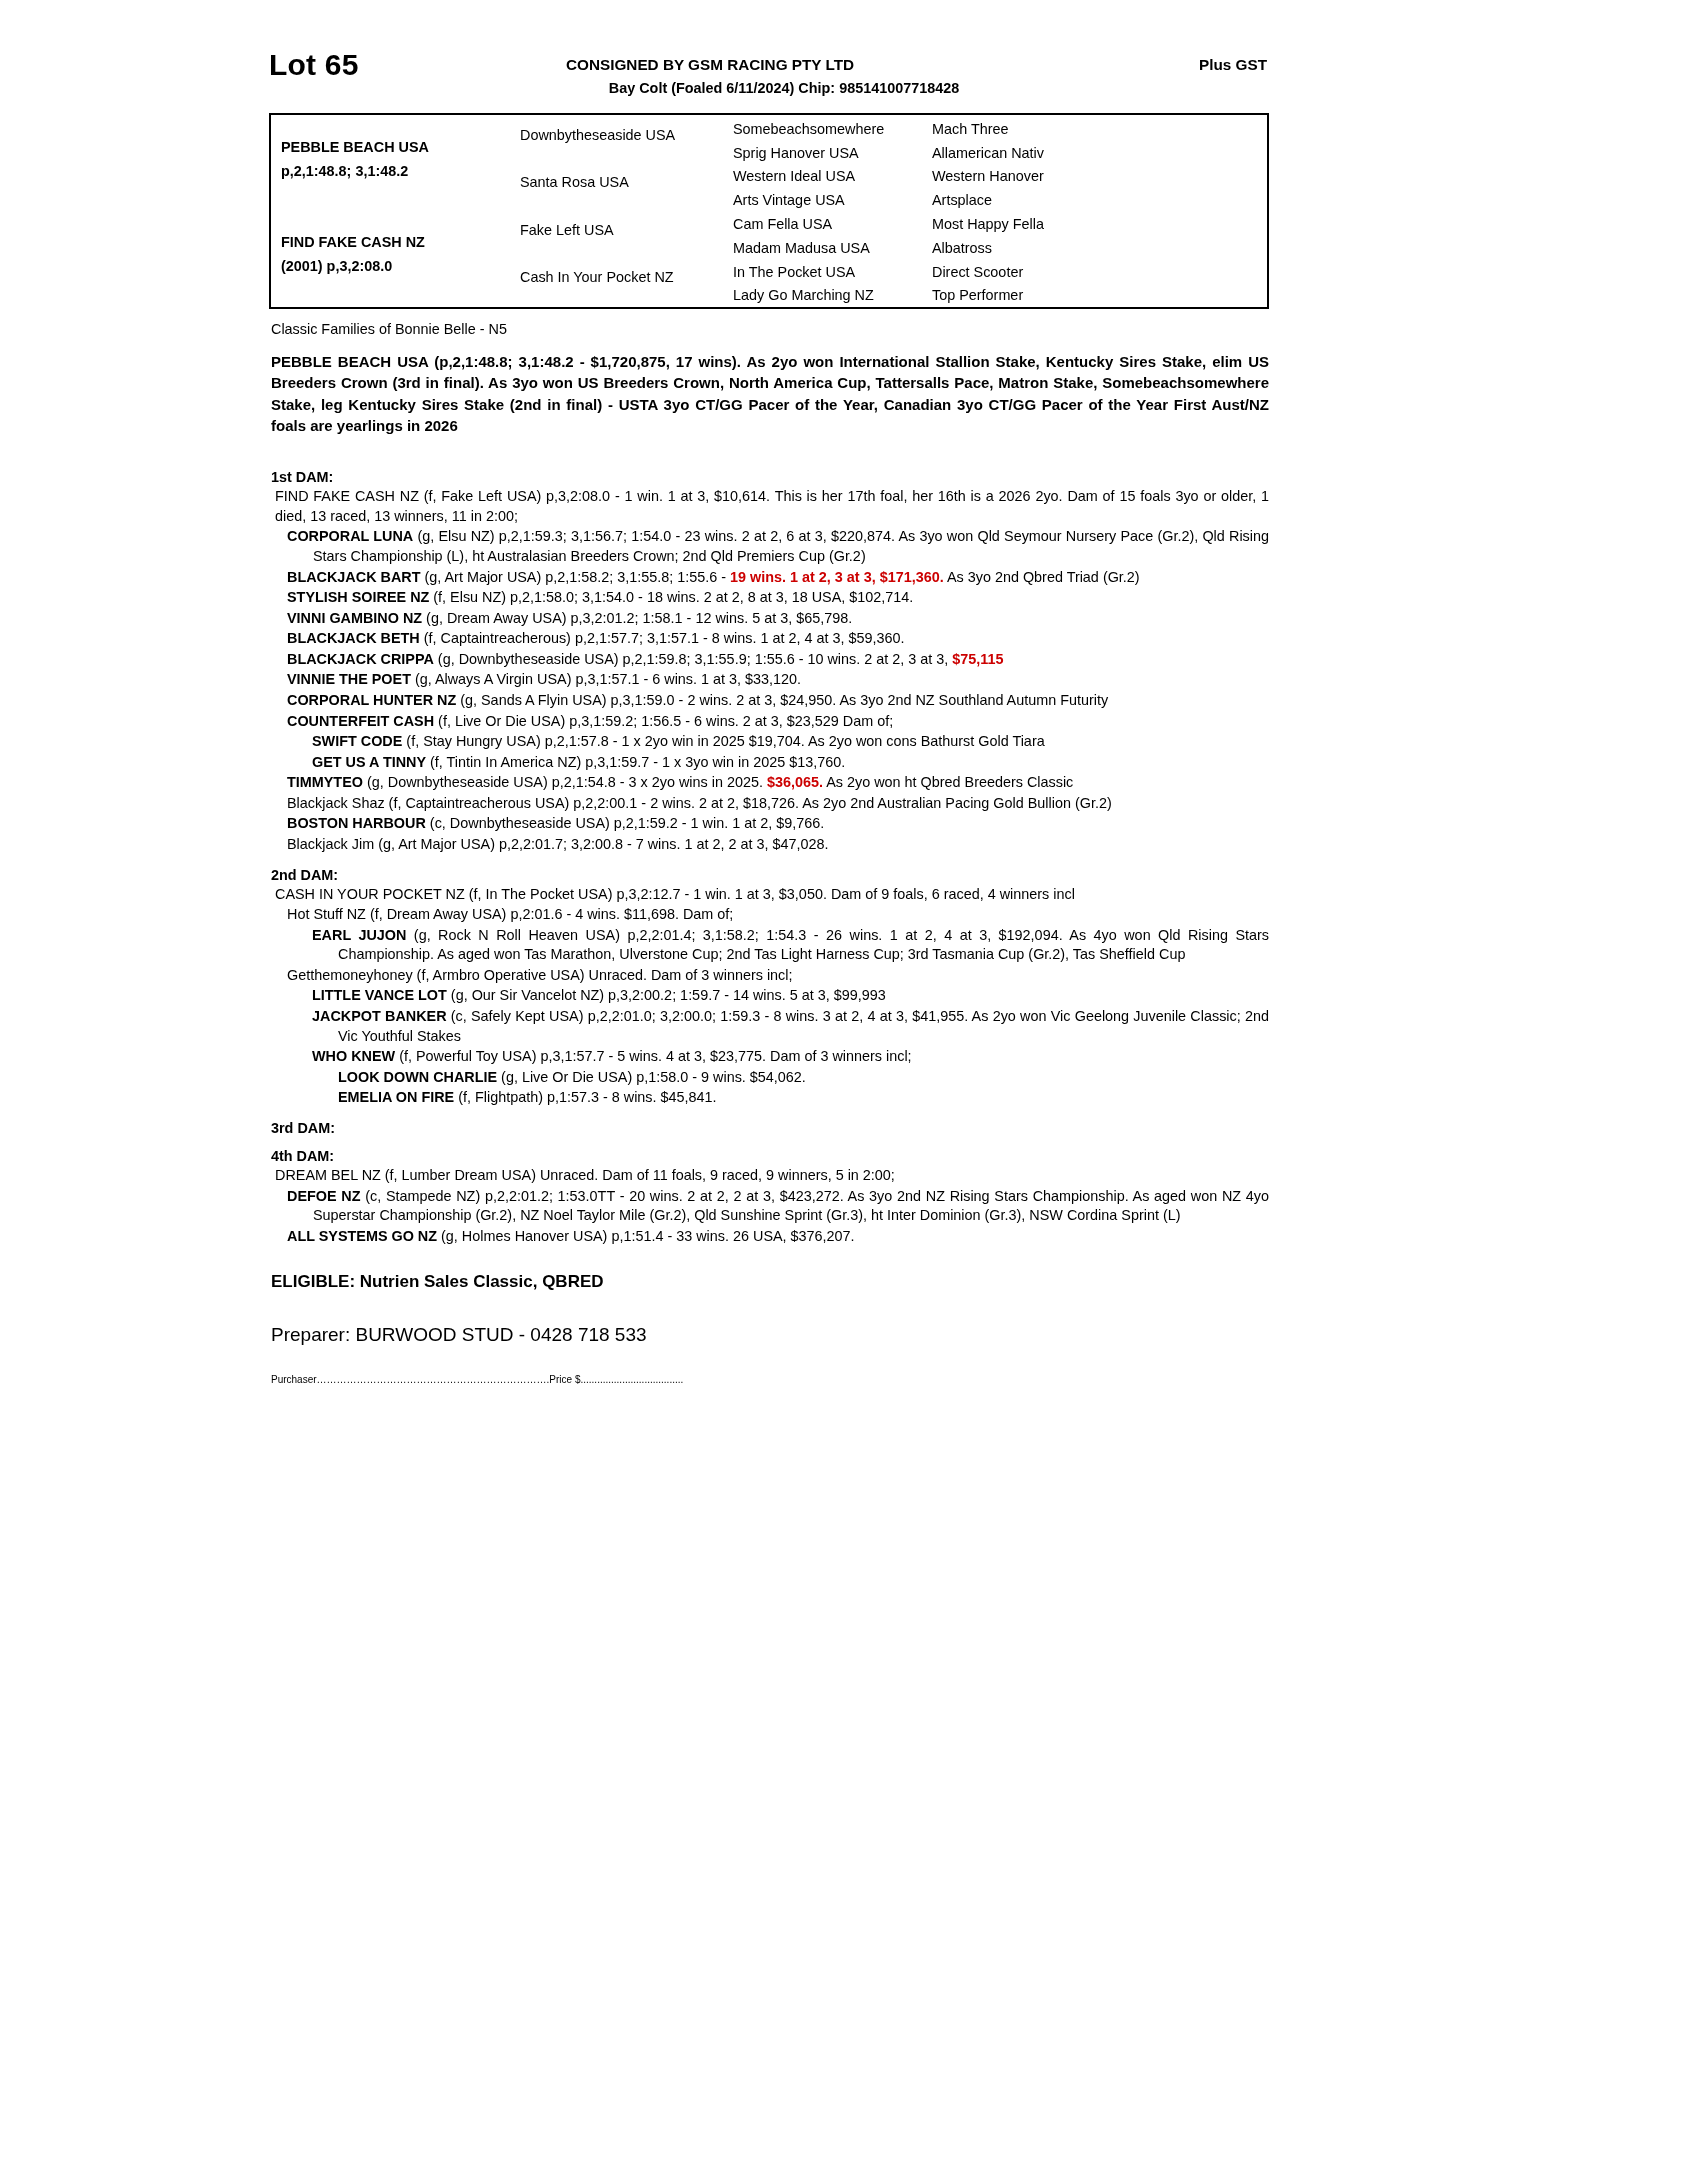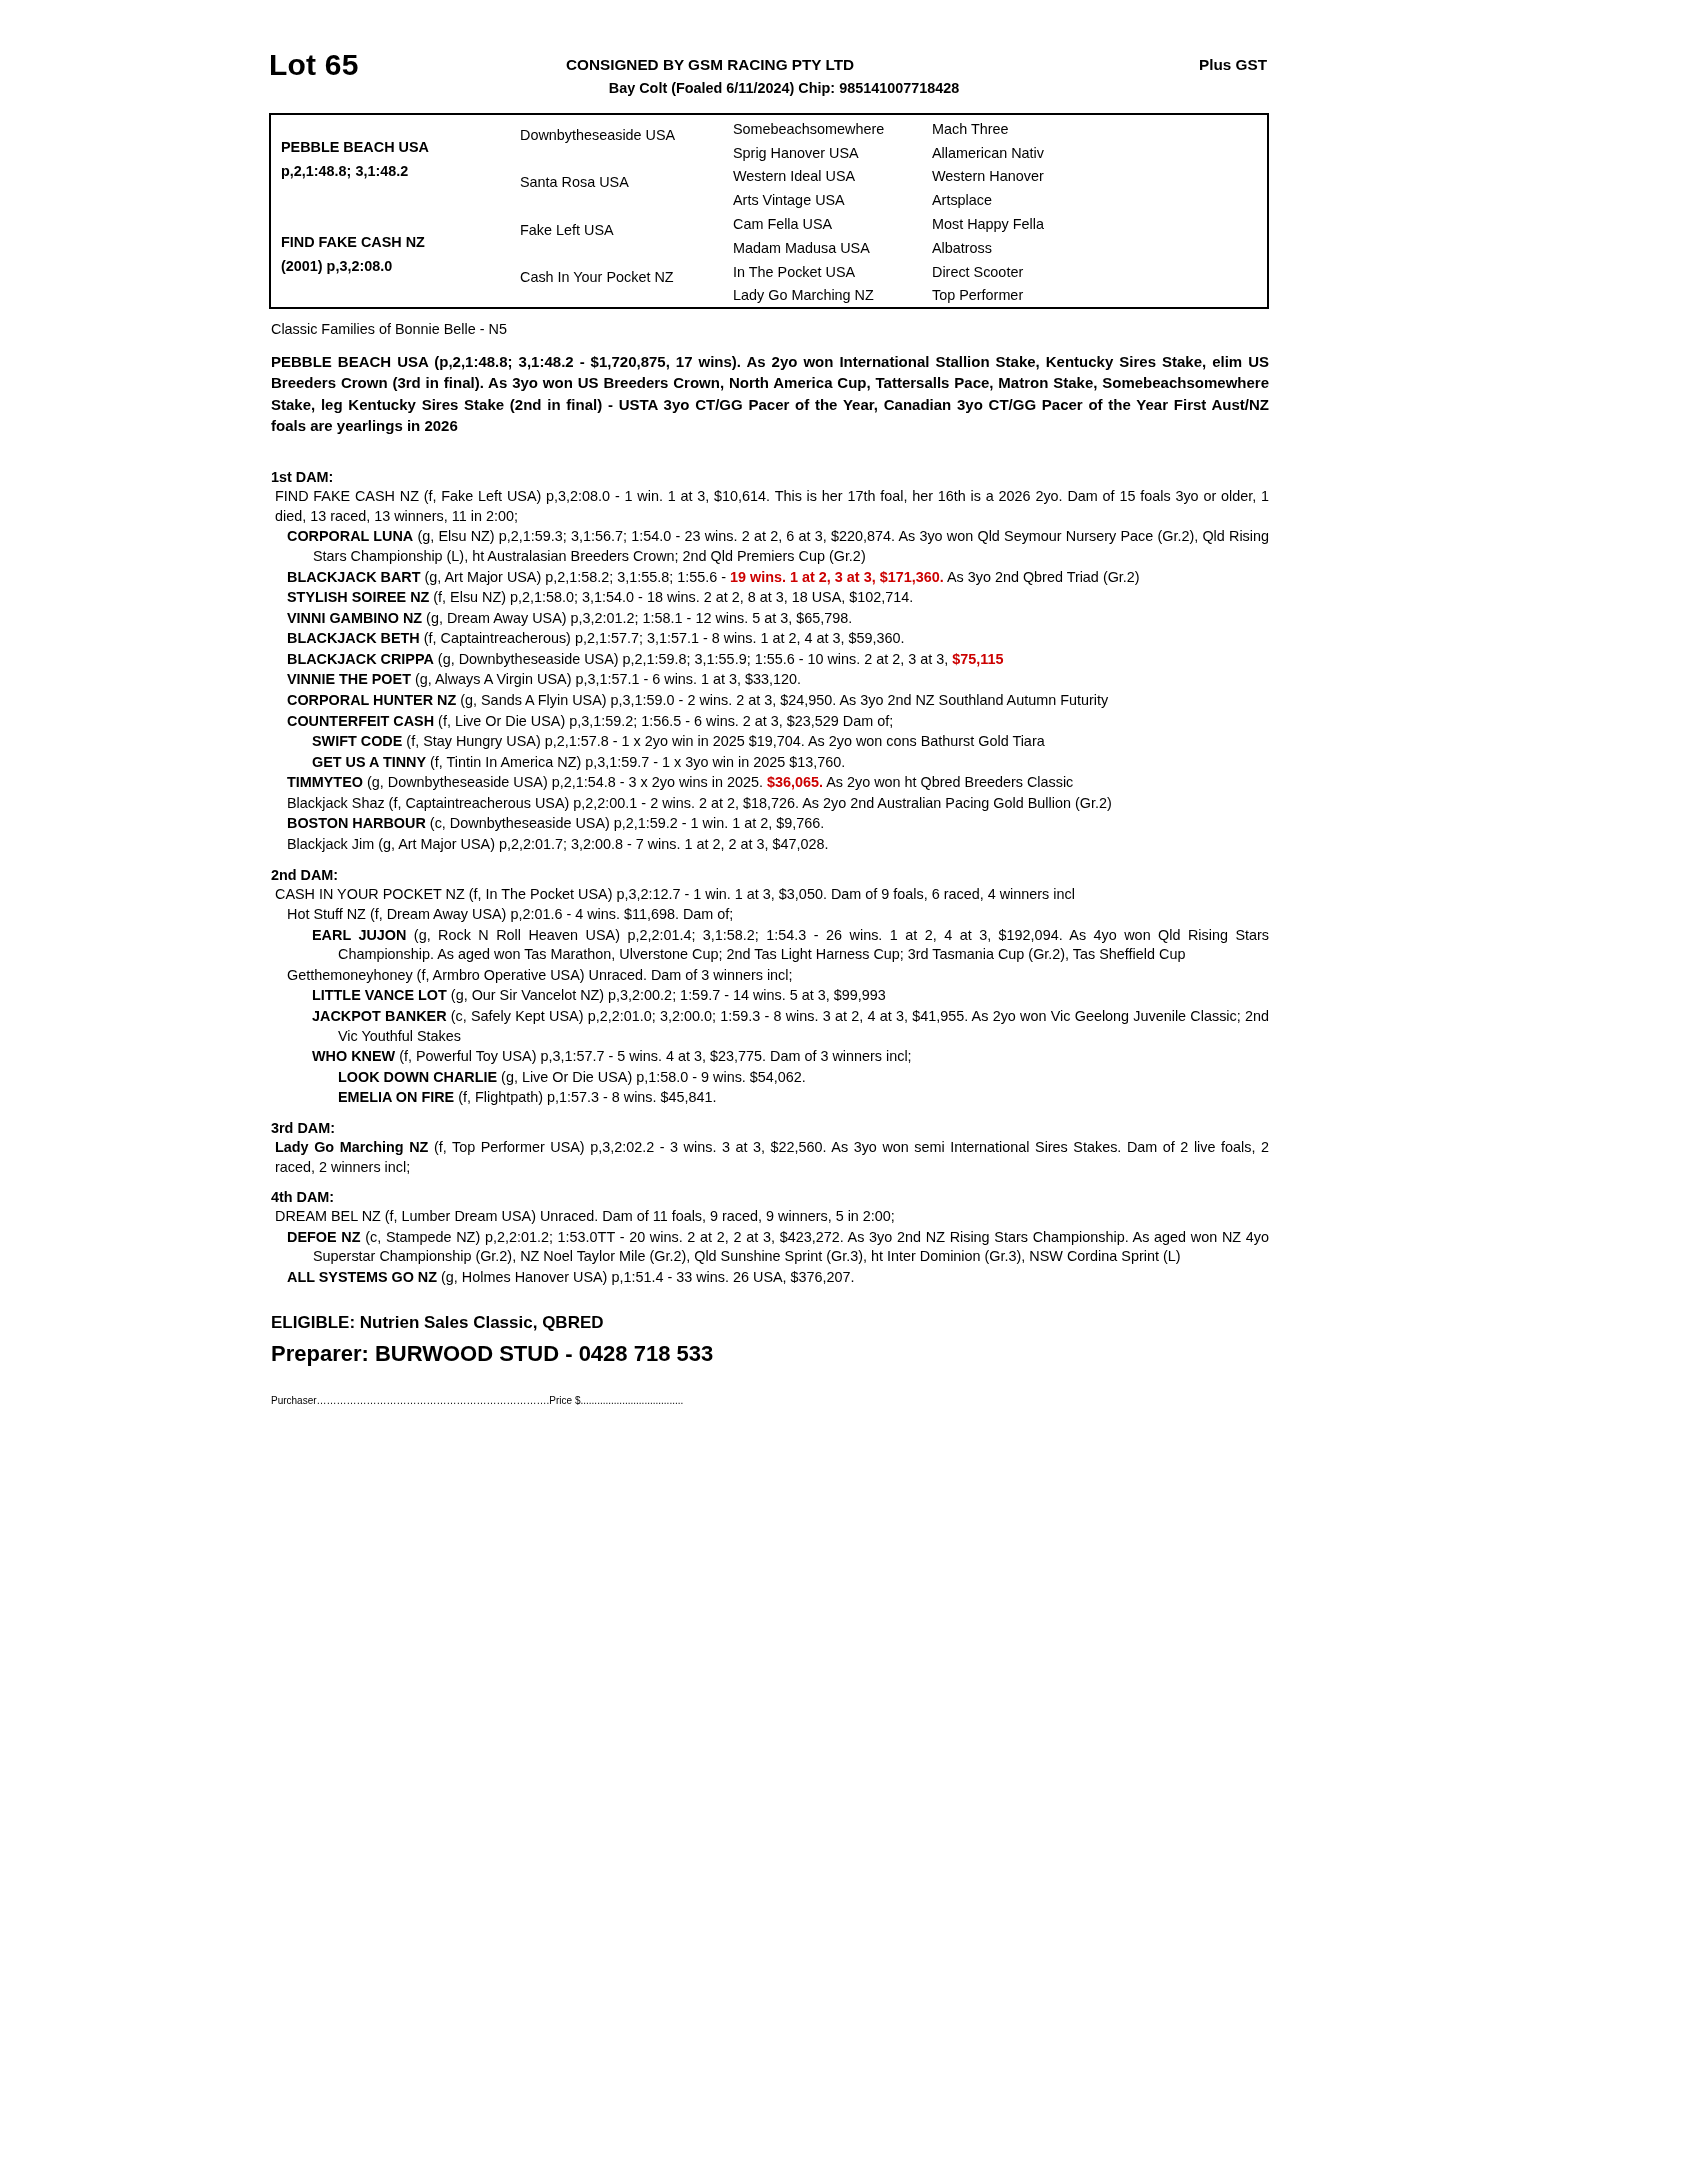--- a/index.html
+++ b/index.html
@@ -124,23 +124,23 @@
   .lvl2 { padding-left: 69px; text-indent: -26px; }
   .lvl3 { padding-left: 95px; text-indent: -26px; }
   .red { color: #cc0000; }
 
   .eligible {
     font-size: 17px;
     font-weight: bold;
     margin: 26px 0 0 2px;
   }
   .preparer {
-    font-size: 22px;
-    font-weight: bold;
-    margin: 8px 0 0 2px;
+    font-size: 19px;
+    font-weight: normal;
+    margin: 32px 0 0 2px;
   }
   .purchaser {
     font-size: 10px;
     margin: 28px 0 0 2px;
   }
 </style>
 </head>
 <body>
 
 <div class="page">
@@ -226,23 +226,20 @@
         <div class="lvl2"><span class="bold">EARL JUJON</span><span> (g, Rock N Roll Heaven USA) p,2,2:01.4; 3,1:58.2; 1:54.3 - 26 wins. 1 at 2, 4 at 3, $192,094. As 4yo won Qld Rising Stars Championship. As aged won Tas Marathon, Ulverstone Cup; 2nd Tas Light Harness Cup; 3rd Tasmania Cup (Gr.2), Tas Sheffield Cup</span></div>
         <div class="lvl1"><span>Getthemoneyhoney</span><span> (f, Armbro Operative USA) Unraced. Dam of 3 winners incl;</span></div>
         <div class="lvl2"><span class="bold">LITTLE VANCE LOT</span><span> (g, Our Sir Vancelot NZ) p,3,2:00.2; 1:59.7 - 14 wins. 5 at 3, $99,993</span></div>
         <div class="lvl2"><span class="bold">JACKPOT BANKER</span><span> (c, Safely Kept USA) p,2,2:01.0; 3,2:00.0; 1:59.3 - 8 wins. 3 at 2, 4 at 3, $41,955. As 2yo won Vic Geelong Juvenile Classic; 2nd Vic Youthful Stakes</span></div>
         <div class="lvl2"><span class="bold">WHO KNEW</span><span> (f, Powerful Toy USA) p,3,1:57.7 - 5 wins. 4 at 3, $23,775. Dam of 3 winners incl;</span></div>
         <div class="lvl3"><span class="bold">LOOK DOWN CHARLIE</span><span> (g, Live Or Die USA) p,1:58.0 - 9 wins. $54,062.</span></div>
         <div class="lvl3"><span class="bold">EMELIA ON FIRE</span><span> (f, Flightpath) p,1:57.3 - 8 wins. $45,841.</span></div>
       </div>
 
     <div class="damhdr">3rd DAM:</div>
-    <div class="lvl0">
-      <span class="bold">Lady Go Marching NZ</span><span> (f, Top Performer USA) p,3,2:02.2 - 3 wins. 3 at 3, $22,560. As 3yo won semi International Sires Stakes. Dam of 2 live foals, 2 raced, 2 winners incl;</span>
-    </div>
     <div></div>
 
     <div class="damhdr">4th DAM:</div>
     <div class="lvl0">
       <span>DREAM BEL NZ</span><span> (f, Lumber Dream USA) Unraced. Dam of 11 foals, 9 raced, 9 winners, 5 in 2:00;</span>
     </div>
     <div>
         <div class="lvl1"><span class="bold">DEFOE NZ</span><span> (c, Stampede NZ) p,2,2:01.2; 1:53.0TT - 20 wins. 2 at 2, 2 at 3, $423,272. As 3yo 2nd NZ Rising Stars Championship. As aged won NZ 4yo Superstar Championship (Gr.2), NZ Noel Taylor Mile (Gr.2), Qld Sunshine Sprint (Gr.3), ht Inter Dominion (Gr.3), NSW Cordina Sprint (L)</span></div>
         <div class="lvl1"><span class="bold">ALL SYSTEMS GO NZ</span><span> (g, Holmes Hanover USA) p,1:51.4 - 33 wins. 26 USA, $376,207.</span></div>
       </div>

